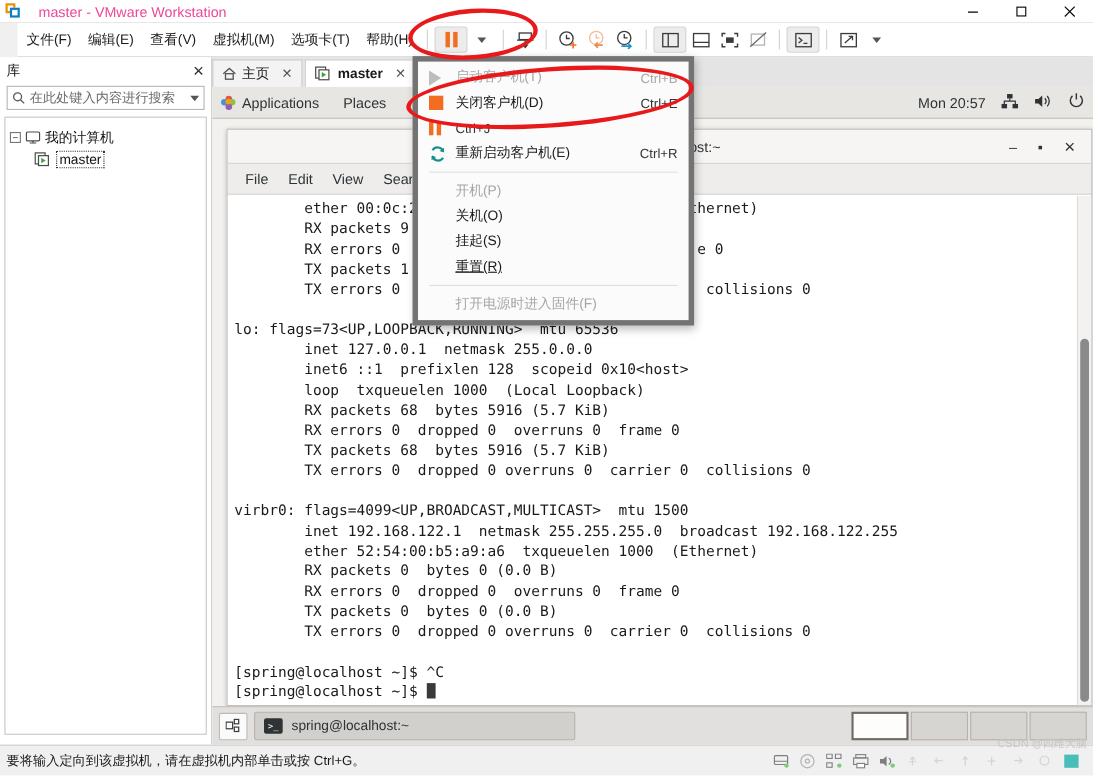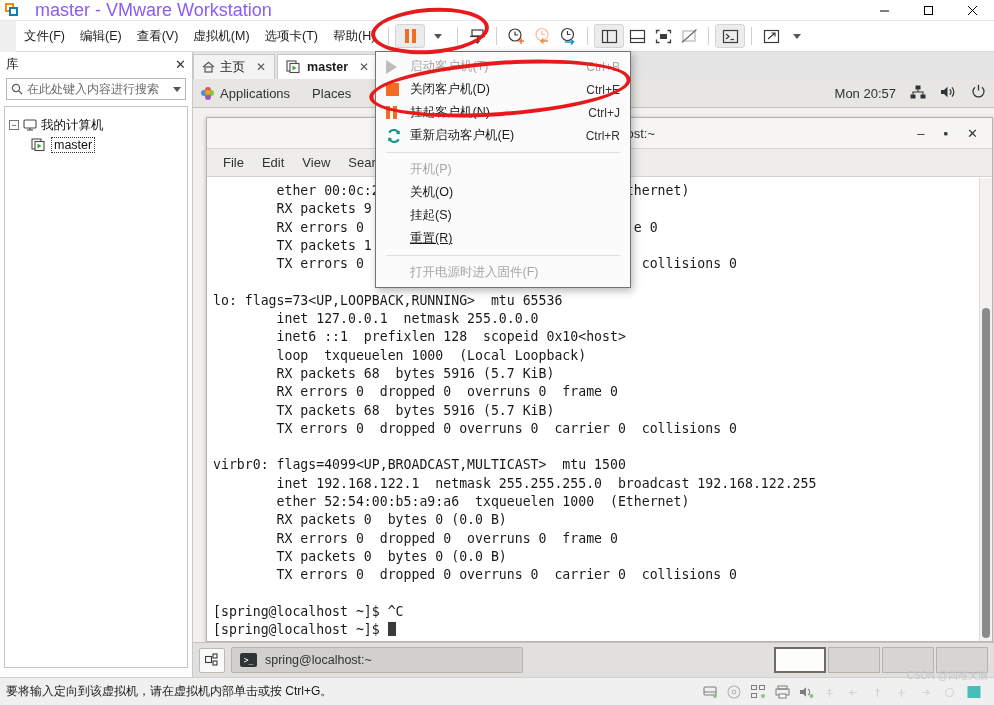--- a/index.html
+++ b/index.html
@@ -13,21 +13,21 @@
 
   
   .titlebar {
     position: absolute; left:0; top:0; width:994px; height:21px;
     background:#ffffff; display:flex; align-items:center;
     border-bottom:1px solid #e8e8e8;
   }
   .vm-logo { width:14px; height:14px; margin-left:5px; position:relative; flex:0 0 auto; }
   .vm-logo .o1 { position:absolute; left:0; top:0; width:9px; height:9px; border:2px solid #f08d00; }
   .vm-logo .o2 { position:absolute; left:4px; top:4px; width:9px; height:9px; border:2px solid #0a7ec0; background:#fff;}
-  .title-text { margin-left:16px; font-size:18px; color:#8b5cf6; }
+  .title-text { margin-left:16px; font-size:13px; color:#ec4899; }
   .win-ctrls { margin-left:auto; display:flex; height:21px; }
   .win-ctrls div { width:44px; height:21px; display:flex; align-items:center; justify-content:center;
     font-size:12px; color:#000; }
 
   
   .menubar {
     position:absolute; left:16px; top:21px; width:994px; height:31px;
     background:#ffffff; display:flex; align-items:center; border-bottom:1px solid #dcdcdc;
   }
   .menu-item { font-size:12.5px; color:#1a1a1a; padding:4px 7px; margin-left:1px; white-space:nowrap; }
@@ -109,21 +109,21 @@
 
   
   .statusbar { position:absolute; left:0; bottom:0; width:994px; height:28px; background:#f0f0f0;
      border-top:1px solid #d0d0d0; display:flex; align-items:center; padding:0 6px;gap:28px; }
   .status-text { font-size:12px; color:#1a1a1a; }
   .status-icons { margin-left:auto; display:flex; align-items:center; gap:9px; padding-right:6px; }
   .sicon { width:15px; height:14px; position:relative; opacity:.85; }
 
   
   .vmenu { position:absolute; left:375px; top:51px; width:256px; background:#fbfbfb;
-     border:1px solid #737373; box-shadow:2px 3px 8px rgba(0,0,0,.28); padding:3px 0; z-index:40; }
+     border:5px solid #737373; box-shadow:2px 3px 8px rgba(0,0,0,.28); padding:3px 0; z-index:40; }
   .vmenu-item { height:23px; display:flex; align-items:center; font-size:12.5px; color:#1a1a1a; padding:0 10px; }
   .vmenu-item .ico { width:24px; display:flex; align-items:center; }
   .vmenu-item .lbl { flex:1; }
   .vmenu-item .acc { color:#333; font-size:12px; }
   .vmenu-item.disabled, .vmenu-item.disabled .acc { color:#a6a6a6; }
   .vmenu-sep { height:1px; background:#e0e0e0; margin:5px 10px; }
   .sq { width:13px;height:13px; background:#f26c21; }
   .ply { width:0;height:0;border-left:11px solid #bdbdbd;border-top:7px solid transparent;border-bottom:7px solid transparent; }
   .pp { display:flex; gap:3px; }
   .pp i { width:4px;height:13px;background:#f26c21; display:block;}
@@ -452,21 +452,20 @@
       <span class="lbl">关闭客户机(D)</span>
       <span class="acc">Ctrl+E</span>
     </div>
     <div class="vmenu-item">
       <span class="ico">
           <span class="pp">
             <i></i>
             <i></i>
           </span>
         </span>
-      <span class="lbl">挂起客户机(N)</span>
       <span class="acc">Ctrl+J</span>
     </div>
     <div class="vmenu-item">
       <span class="ico">
         <svg width="16" height="16" viewBox="0 0 16 16">
           <path d="M13 6 A5.4 5.4 0 0 0 3.2 4.6" fill="none" stroke="#12918c" stroke-width="2"></path>
           <path d="M3 10 A5.4 5.4 0 0 0 12.8 11.4" fill="none" stroke="#12918c" stroke-width="2"></path>
           <path d="M13.8 2.4 L13.3 6.6 L9.6 5.2 Z" fill="#12918c"></path>
           <path d="M2.2 13.6 L2.7 9.4 L6.4 10.8 Z" fill="#12918c"></path>
         </svg>

